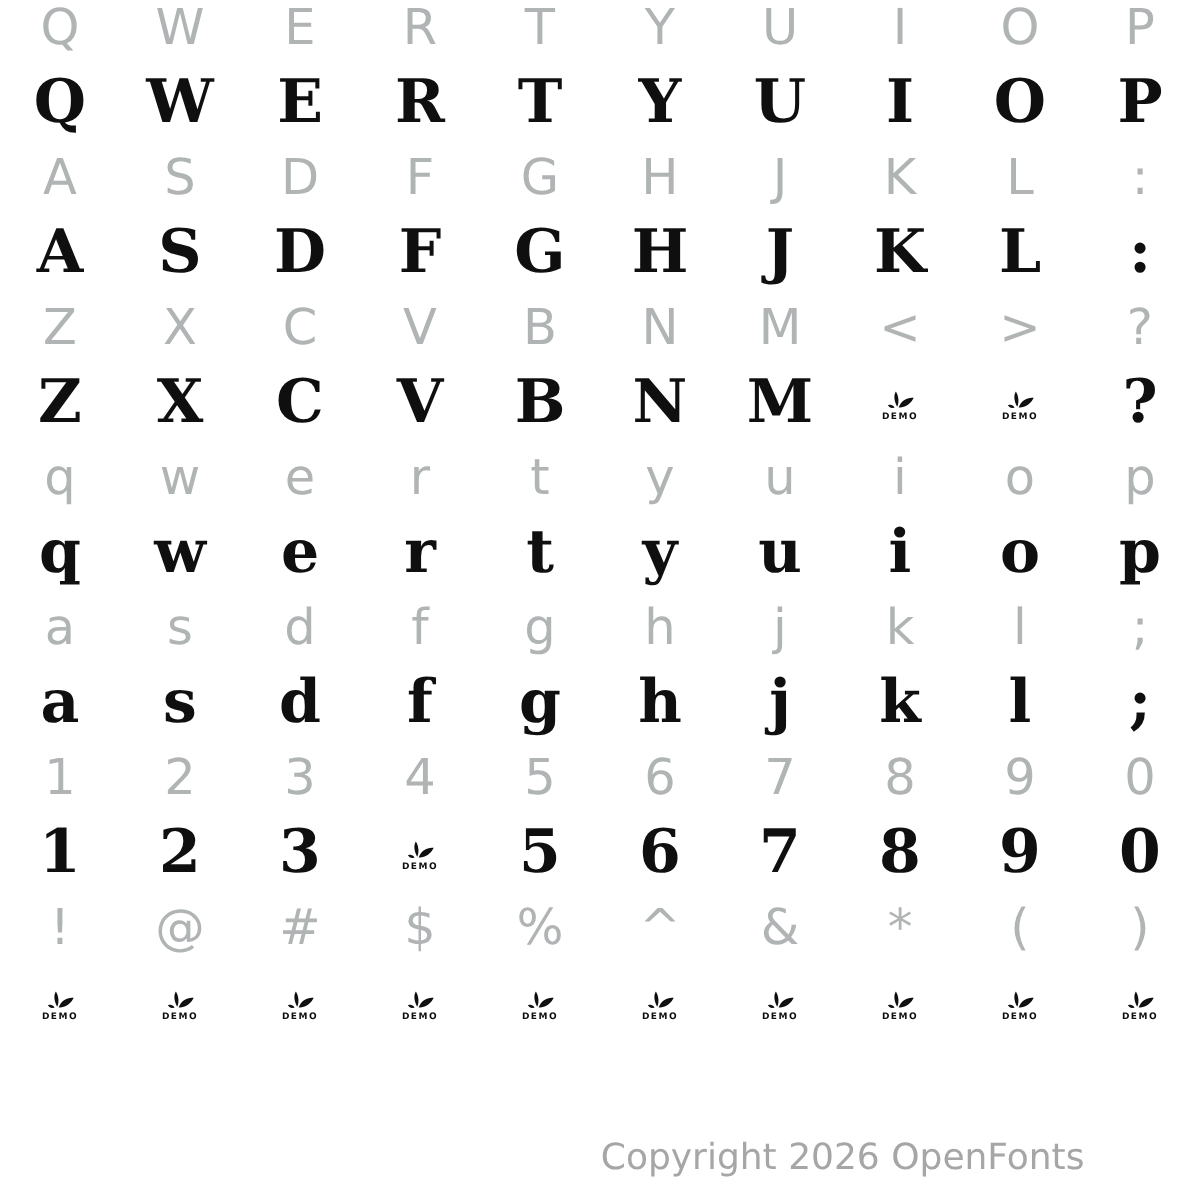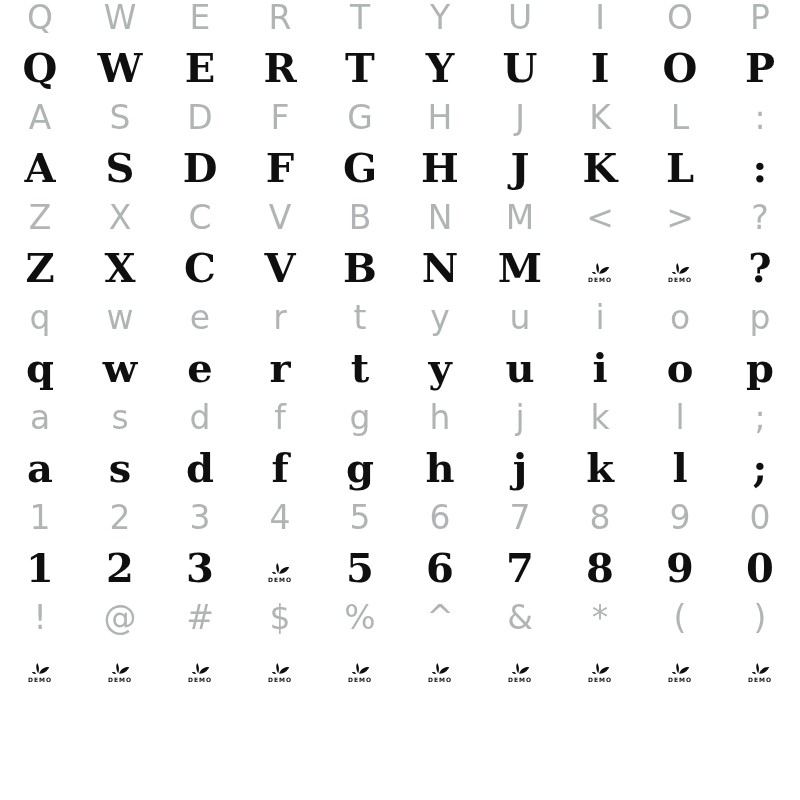--- a/index.html
+++ b/index.html
@@ -291,13 +291,14 @@
               <path d="M11,12.5 C13,7.5 17,5 22,5.5 C19.5,10.5 15,13 11,12.5 Z" fill="#0f0f0f"></path>
               <path d="M8,12.5 C6.2,13.3 4.2,12.8 3.2,11 C5,10.2 7,10.8 8,12.5 Z" fill="#0f0f0f"></path>
             </svg><span class="demo-label">DEMO</span></span></span>
         <span class="cell"><span class="demo"><svg width="22" height="14" viewBox="0 0 24 15">
               <path d="M10,12 C8,9 7,4 9,1 C11,4 11.5,9 10,12 Z" fill="#0f0f0f"></path>
               <path d="M11,12.5 C13,7.5 17,5 22,5.5 C19.5,10.5 15,13 11,12.5 Z" fill="#0f0f0f"></path>
               <path d="M8,12.5 C6.2,13.3 4.2,12.8 3.2,11 C5,10.2 7,10.8 8,12.5 Z" fill="#0f0f0f"></path>
             </svg><span class="demo-label">DEMO</span></span></span>
       </div>
     </div>
+  <div class="footer">Copyright 2026 OpenFonts</div>
 </div>
 
 </body></html>

